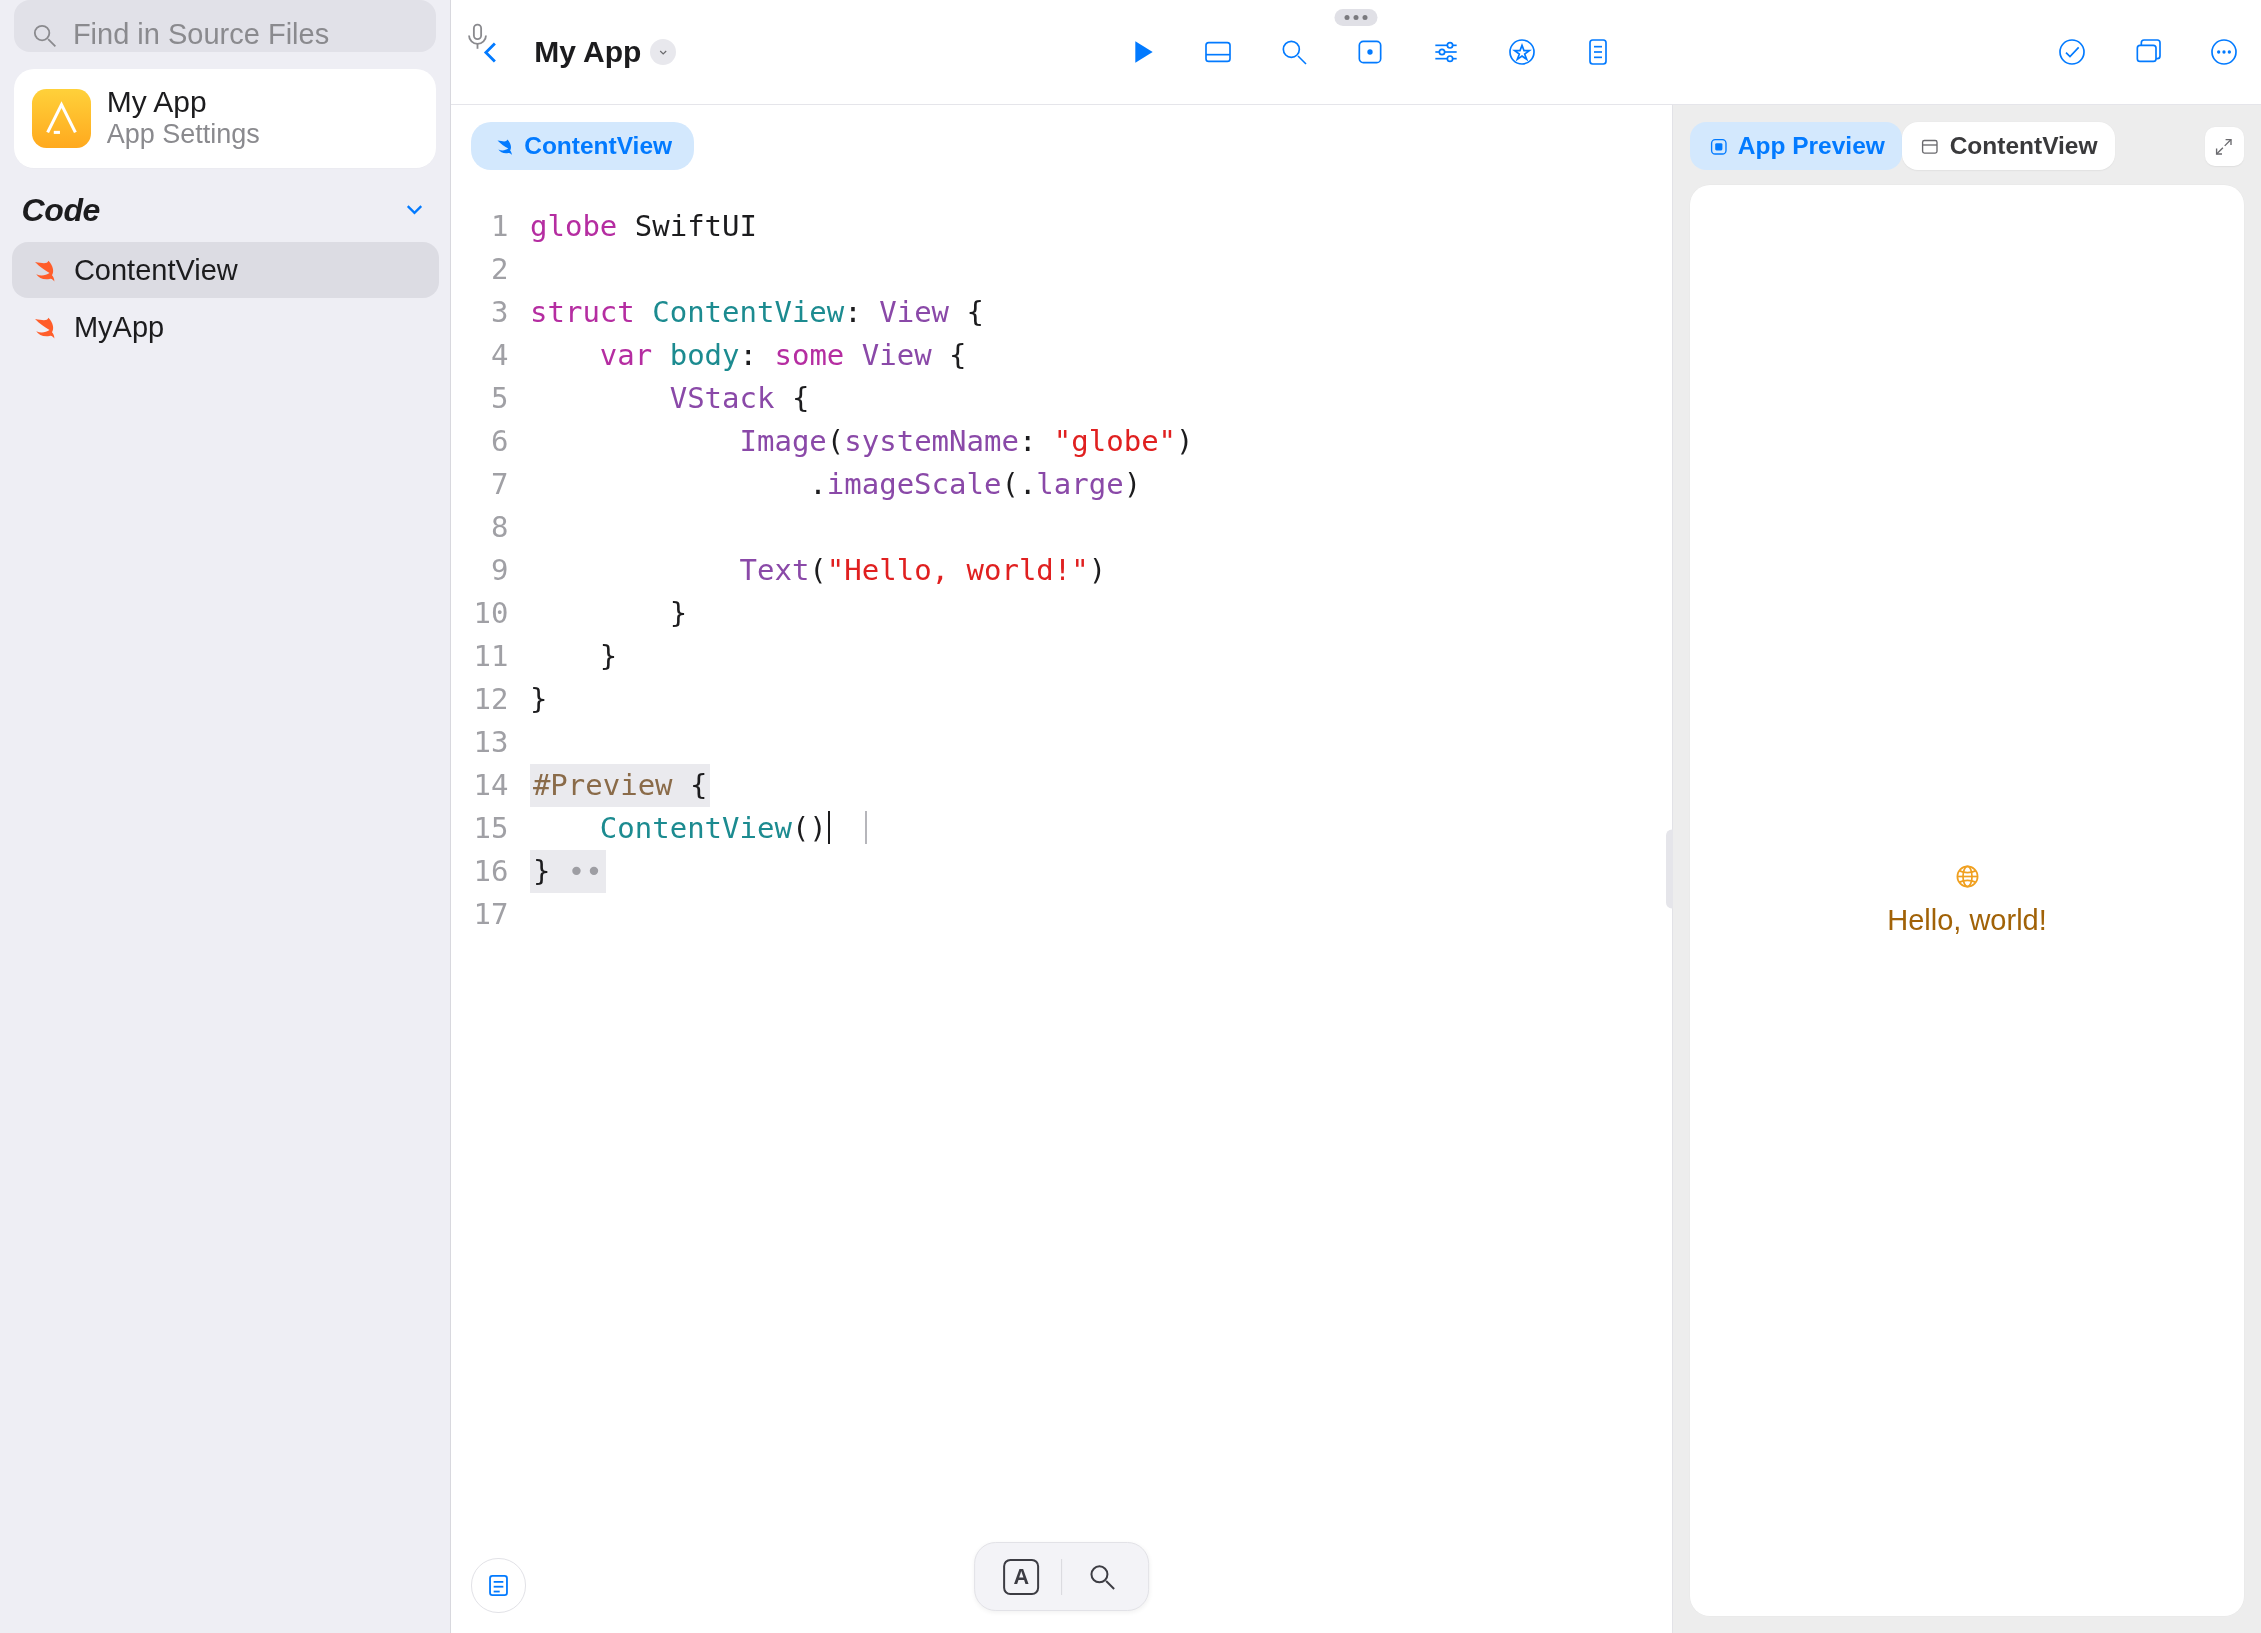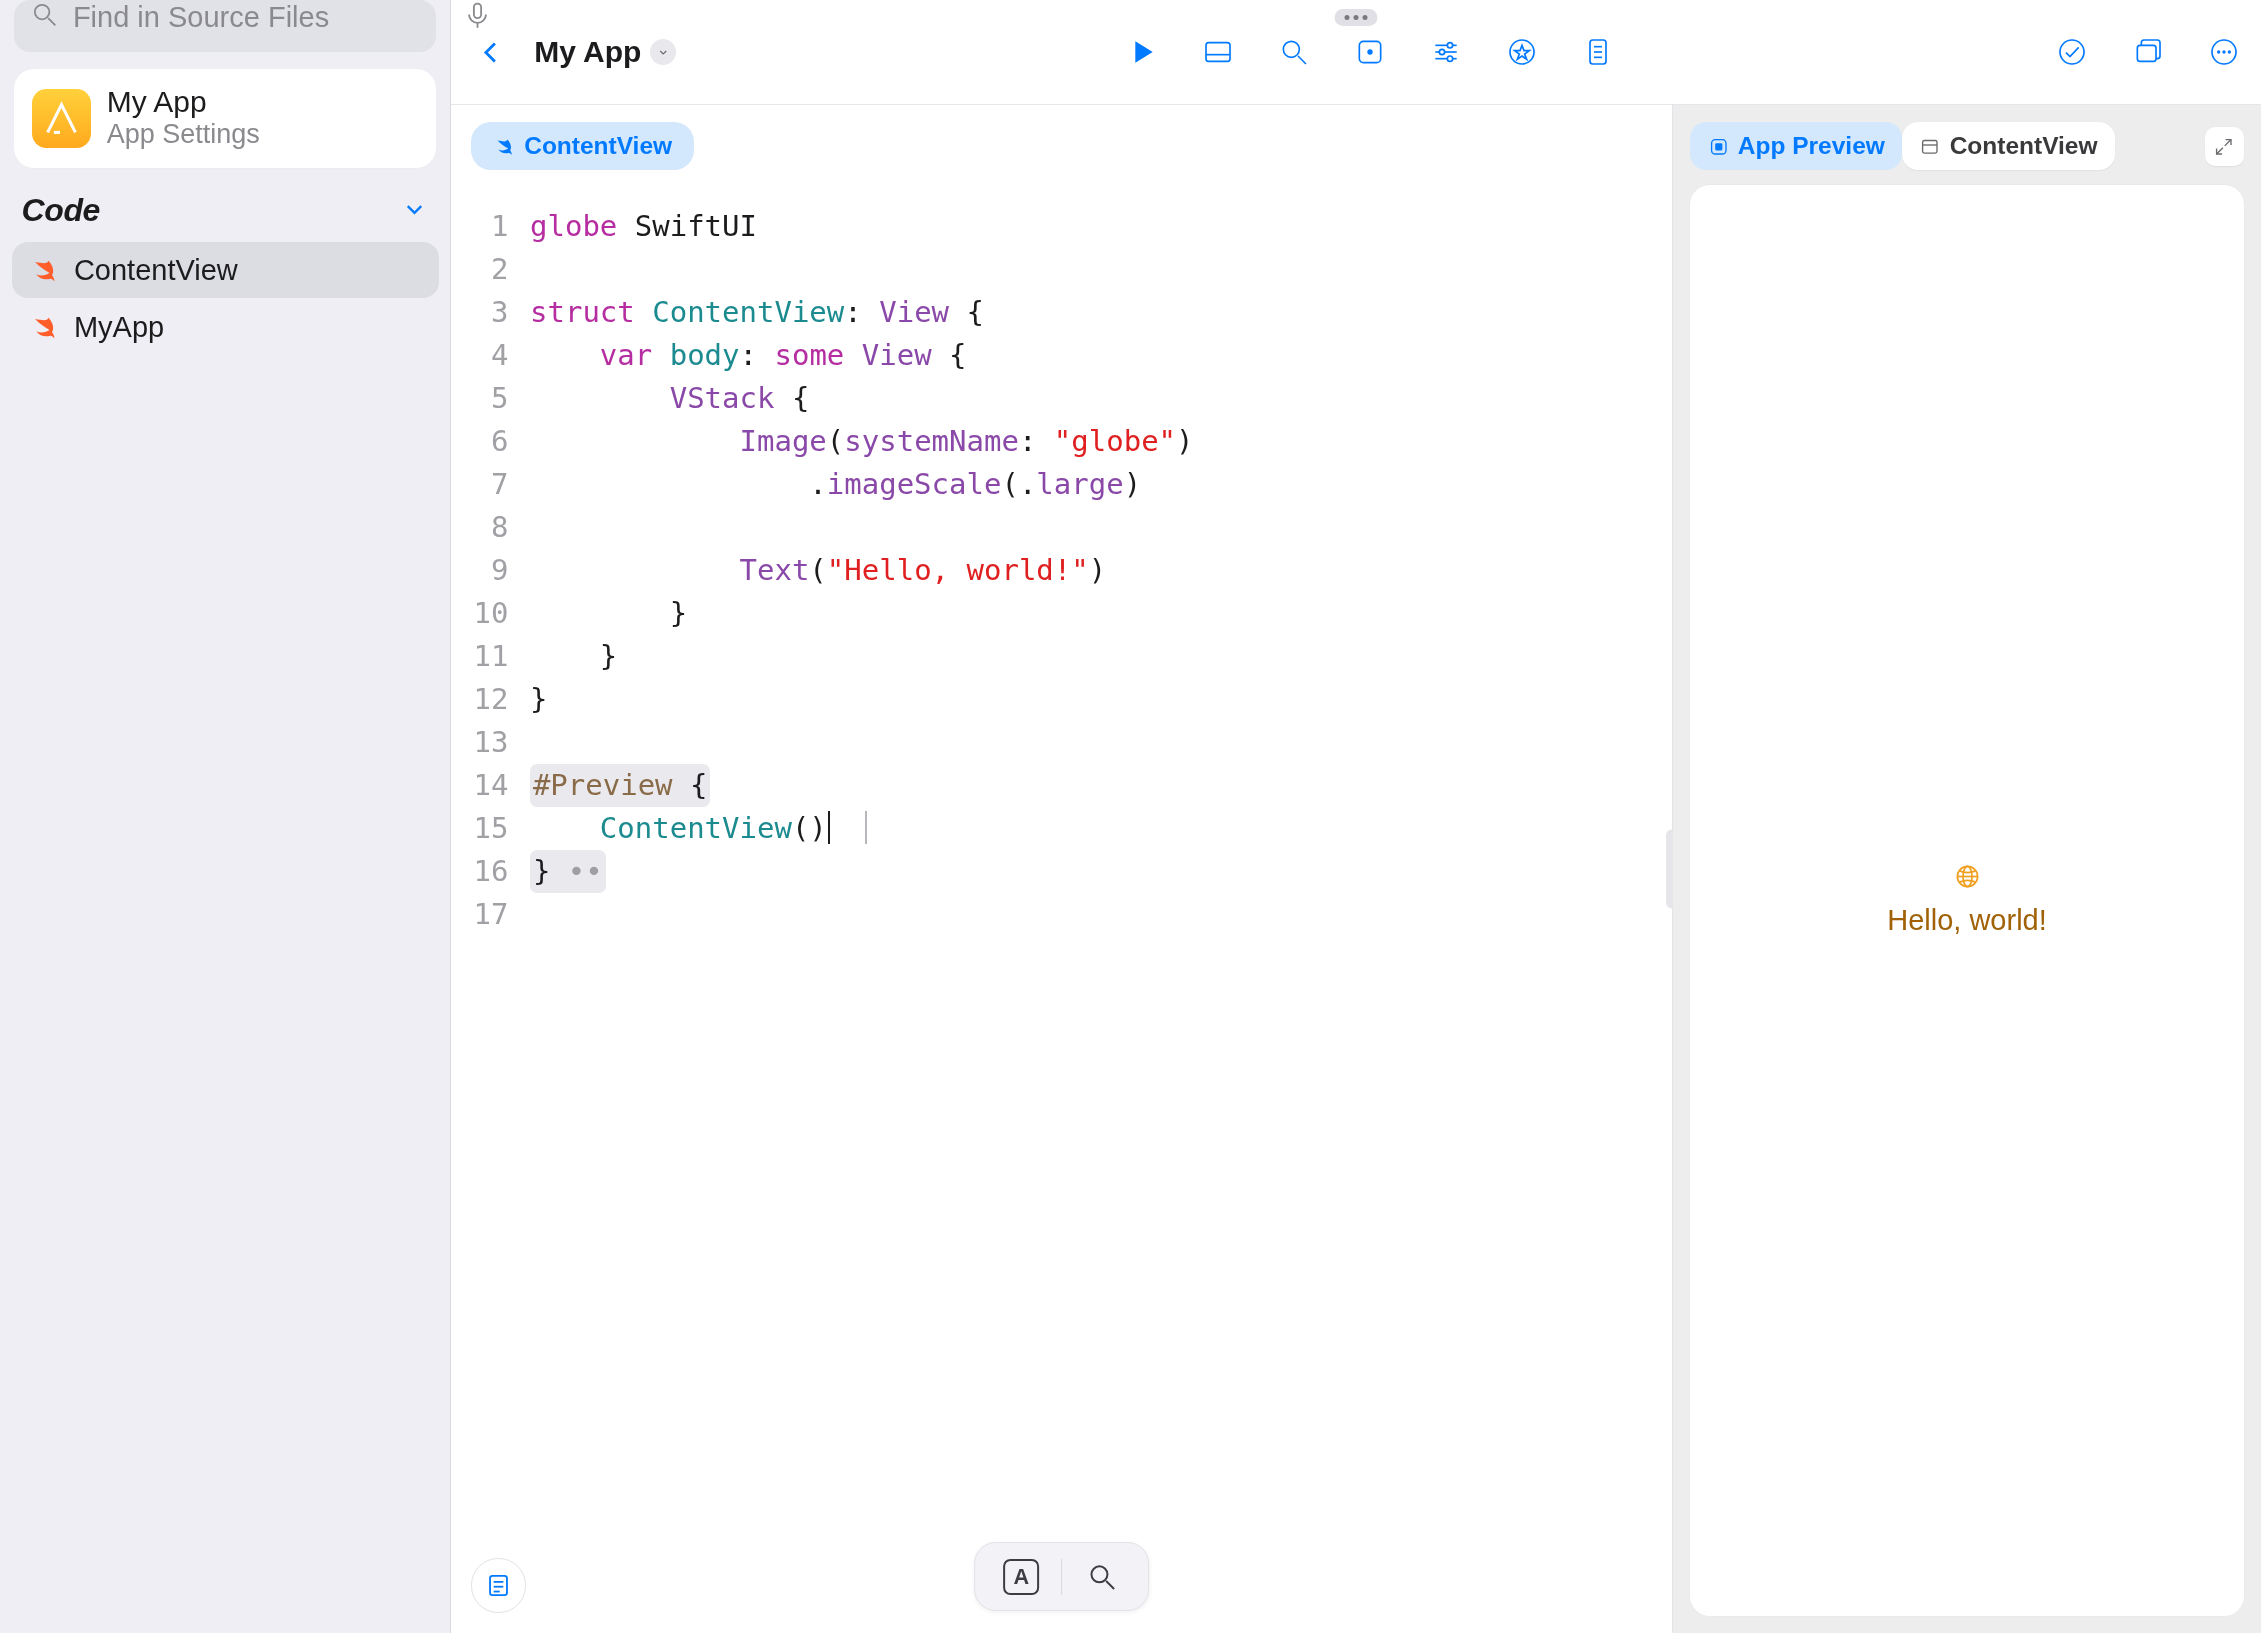--- a/index.html
+++ b/index.html
@@ -60,21 +60,21 @@
     border-radius: 7.2px;
   }
   .icon-btn svg { width: 35px; height: 35px; stroke: currentColor; fill: none; stroke-width: 2.5; }
   .edit-link { color: var(--accent-blue); font-size: 30px; cursor:pointer; letter-spacing: -0.4px; }
 
   .search-wrap { padding: 0 14.4px 14.4px; }
   .search {
     width: 100%; height: 52px;
     background: var(--search-bg);
     border-radius: 16px;
-    display:flex; align-items:flex-start;
+    display:flex; align-items:flex-end;
     padding: 0 16px;
     gap: 11.5px;
   }
   .search input {
     flex:1; border:none; background:transparent; outline:none;
     font-size: 29px; color: var(--text-primary);
   }
   .search input::placeholder { color: var(--text-secondary); }
   .search .mic, .search .mag { color: var(--text-secondary); }
   .search svg { width:29px; height:29px; stroke: currentColor; fill:none; stroke-width:3; }
@@ -182,21 +182,21 @@
   .type { color: var(--kw-teal); }
   .memb { color: var(--kw-purple); }
   .str { color: var(--kw-string); }
   .attr { color: var(--kw-olive); }
   .plain { color: #1c1c1e; }
   .dim { color: #9e9ea3; }
 
   .hl-chip {
     display:inline-block;
     background: var(--chip-hl);
-    border-radius: 7px;
+    border-radius: 0;
     padding: 0 2.9px;
   }
   .cursor-caret { display:inline-block; width:2.2px; height:33px; background:#1c1c1e; vertical-align:-5.8px; margin-left:0.7px;}
   .extra-caret { display:inline-block; width:2.2px; height:33px; background:#b6b6bb; vertical-align:-5.8px; margin-left:35px;}
 
   
   .doc-fab {
     position:absolute; left:20px; bottom:20px;
     width:55px; height:55px; border-radius:27px;
     background:#fff; border:1.4px solid #e2e2e7;

